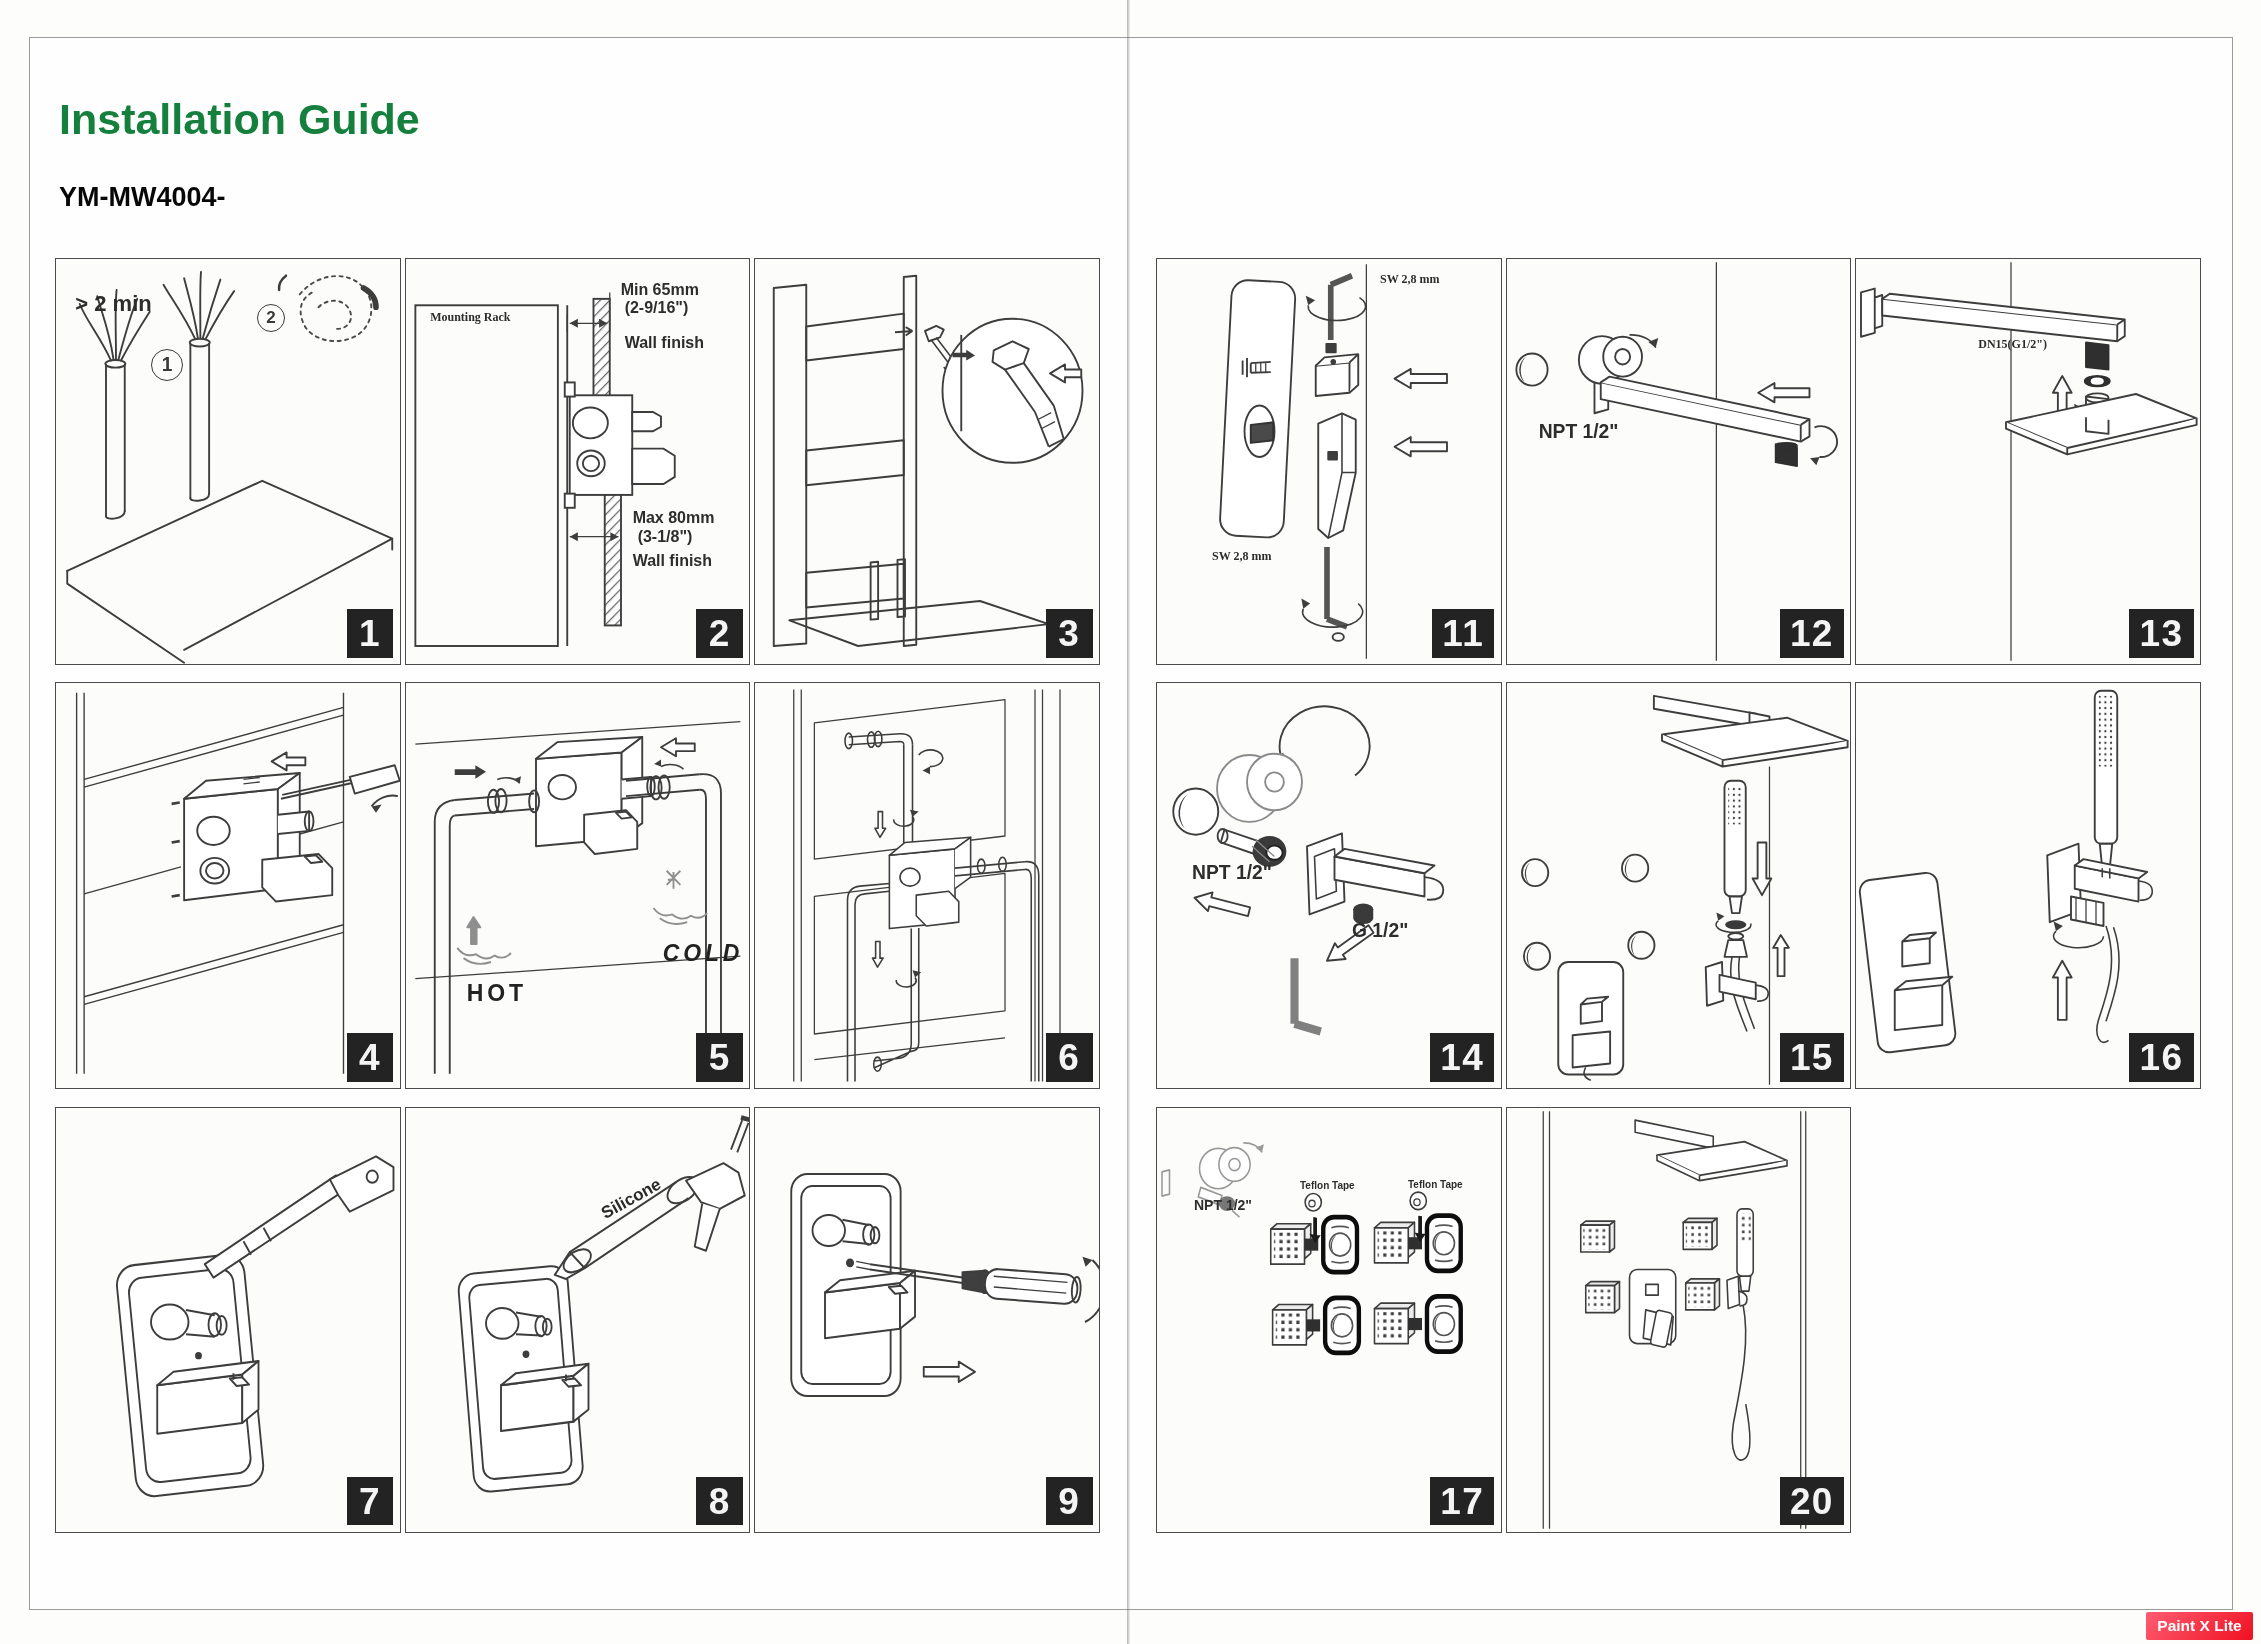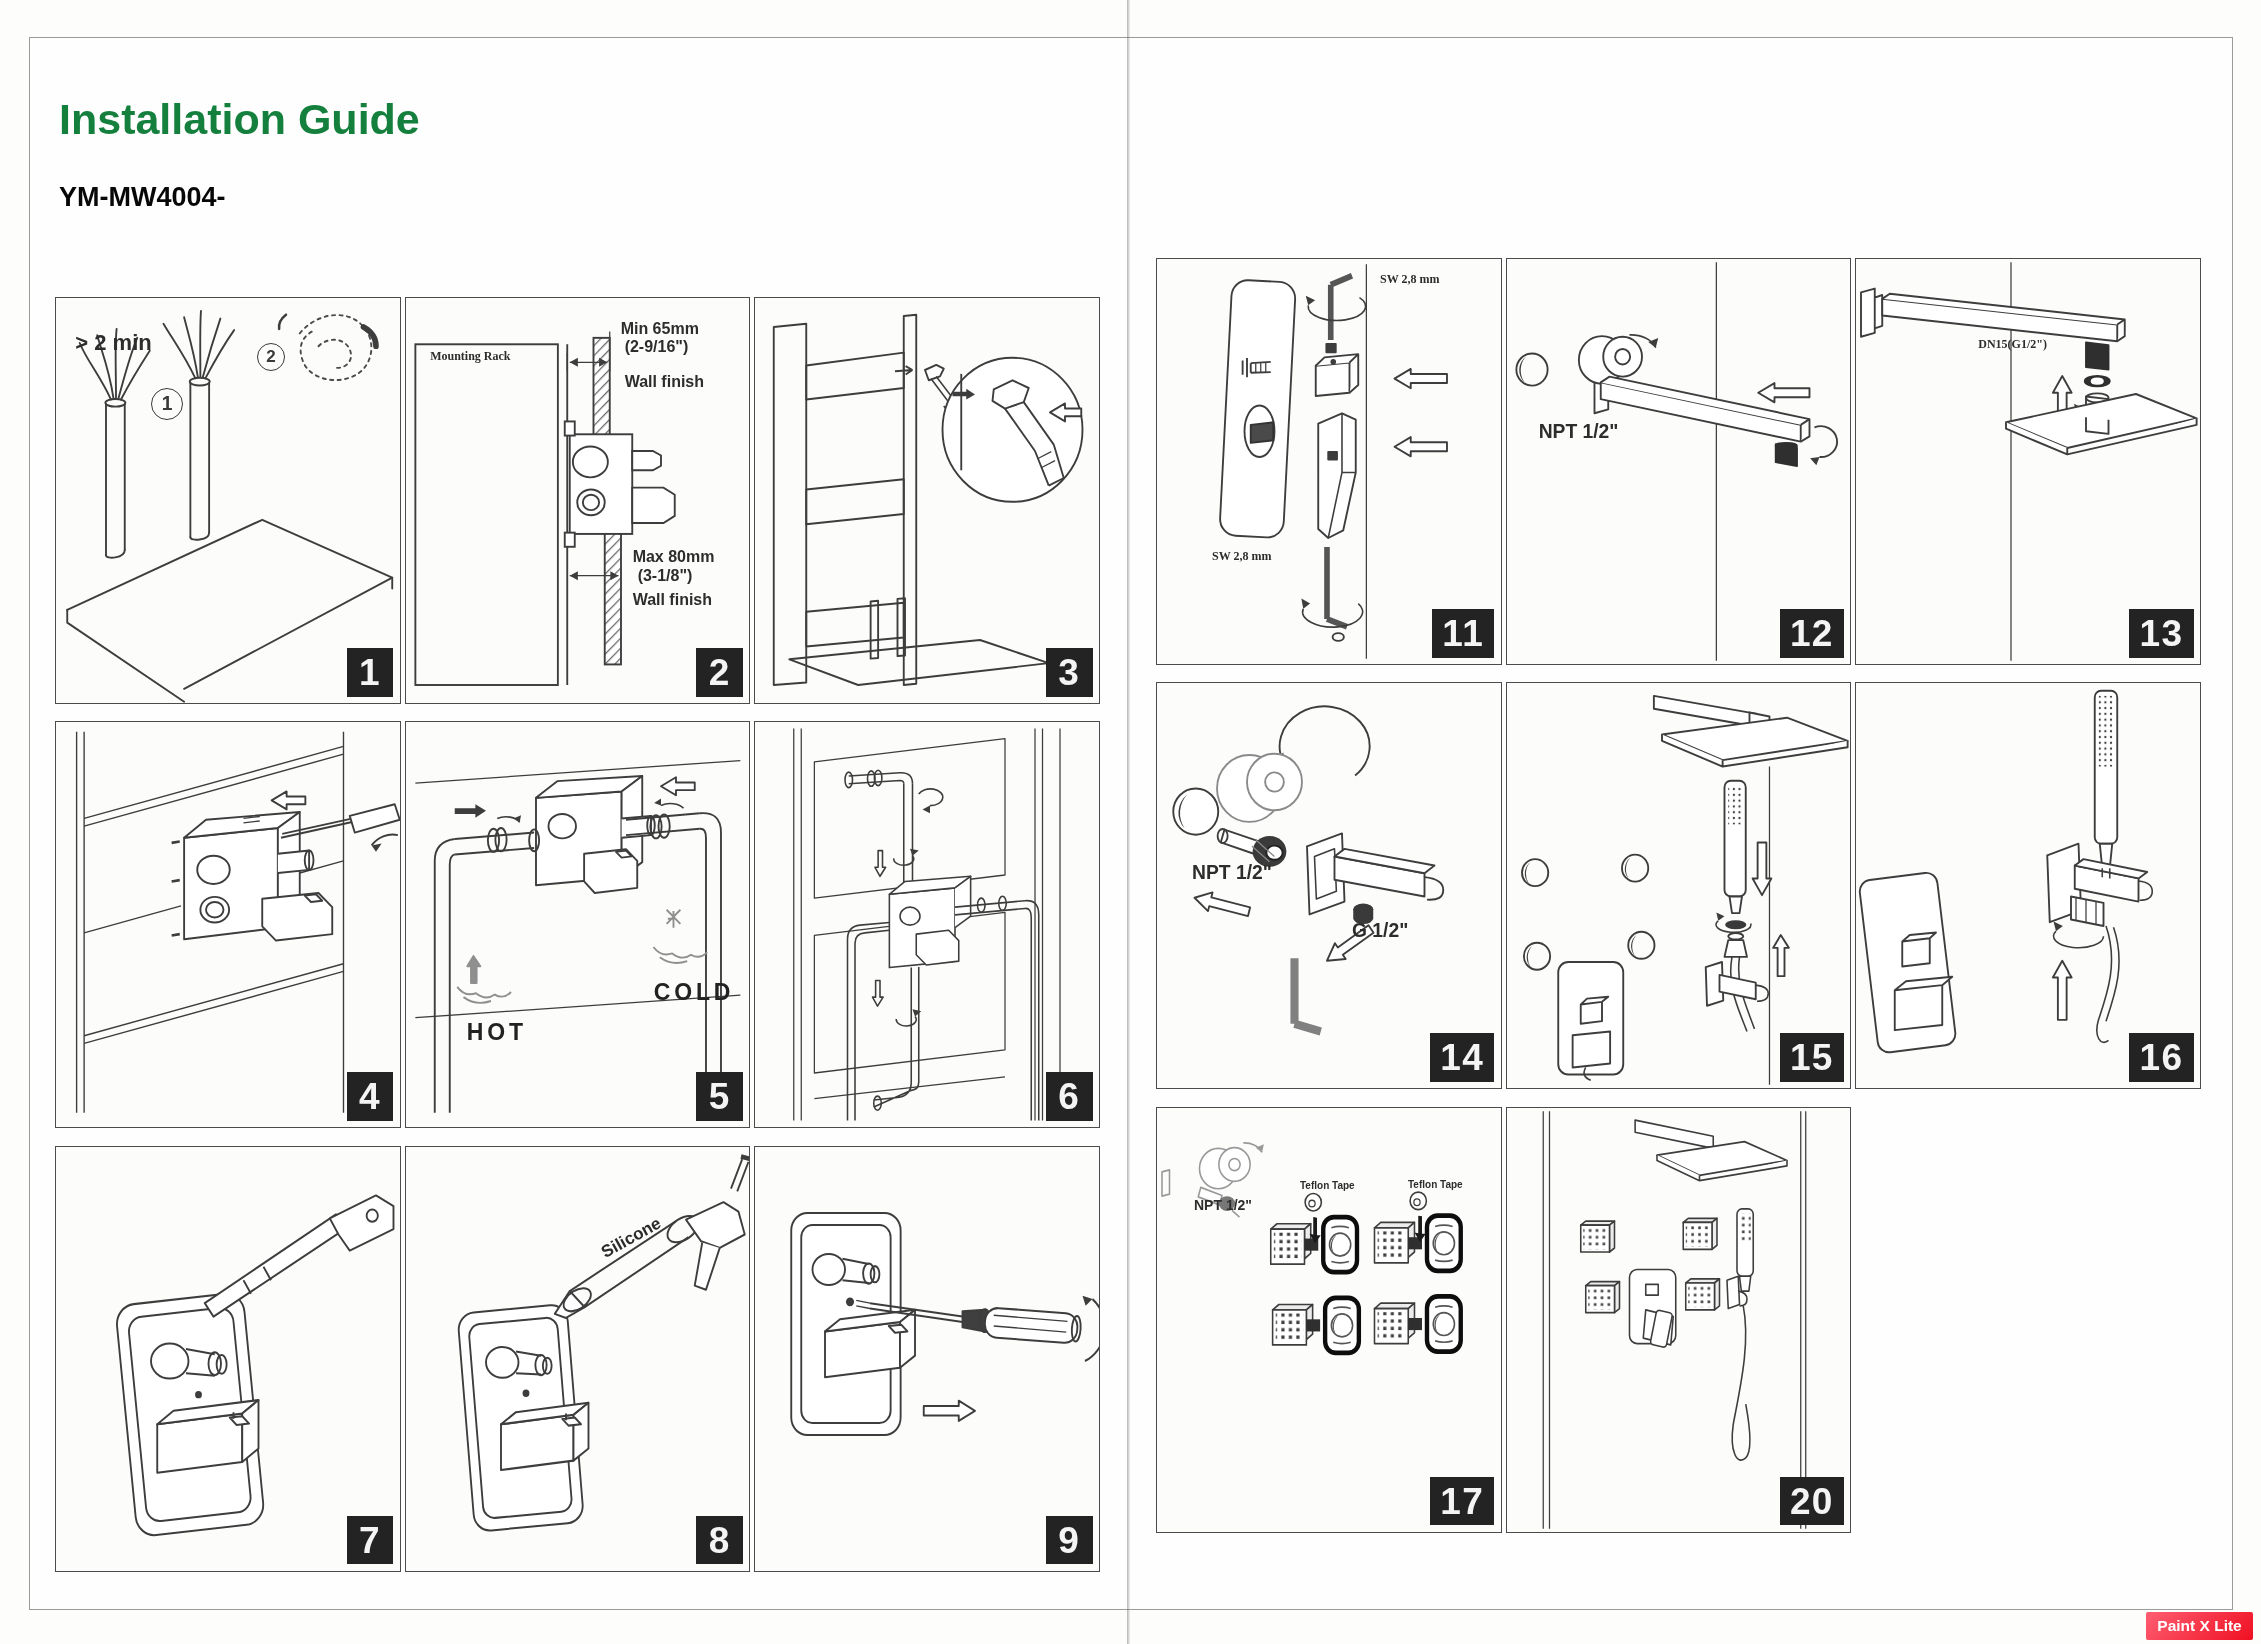--- a/index.html
+++ b/index.html
@@ -9,21 +9,21 @@
   }
   .sheet-border{position:absolute;left:29px;top:37px;width:2202px;height:1571px;
     border:1.9px solid #9b9b9b;background:#fefefe;}
   .fold{position:absolute;left:1127px;top:0;width:2.6px;height:1644px;
     background:linear-gradient(to right,rgba(90,90,90,.45),rgba(120,120,120,.08));}
   .title{position:absolute;left:59px;top:95px;font-size:43px;font-weight:700;color:#15803d;}
   .model{position:absolute;left:59px;top:182px;font-size:27px;font-weight:700;color:#070707;}
   .page{position:absolute;top:258px;width:1045px;display:grid;
     grid-template-columns:repeat(3,1fr);grid-template-rows:407px 407px 426px;
     column-gap:3.9px;row-gap:17.4px;}
-  .page-left{left:55px;margin-top:39px;}
+  .page-left{left:55px;}
   .page-right{left:1156px;}
   .panel{position:relative;border:1.9px solid #4b4b4b;background:#fcfcfa;overflow:hidden;}
   .panel svg{position:absolute;left:0;top:0;width:100%;height:100%;}
   .badge{position:absolute;right:6.4px;bottom:6.4px;background:#232323;color:#f4f4f4;
     font-weight:700;font-size:37px;line-height:1;padding:5.8px 10.3px;min-width:26px;
     text-align:center;letter-spacing:1.3px;}
   .lbl{position:absolute;color:#2d2d2d;font-weight:700;white-space:nowrap;line-height:1.1;}
   .s34{font-size:22px;} .s28{font-size:12px;font-family:Liberation Serif, serif;} .s25{font-size:16px;} .s30{font-size:19.3px;}
   .s22{font-size:14px;} .s15{font-size:10px;}
   .hotcold{font-size:23px;letter-spacing:3.9px;color:#222;}
@@ -197,21 +197,21 @@
         <path d="M408,100 l24,-14 v8 h30 v12 h-30 v8 z" fill="#fff"></path>
         <g stroke="#8f8f8f" stroke-width="3">
           <path d="M108,364 l-10,16 h6 v26 h9 v-26 h6 z" fill="#8f8f8f"></path>
           <path d="M82,412 q12,16 30,10 q16,12 30,2 q14,8 26,-4 M92,428 q20,14 44,6"></path>
           <path d="M428,320 v-26 M428,306 h-9 M417,292 l22,22 M439,292 l-22,22"></path>
           <path d="M396,350 q12,16 30,10 q16,12 30,2 q14,8 26,-4 M406,366 q20,14 44,6"></path>
         </g>
       </g>
     </svg>
     <div class="lbl hotcold" style="left:61px;top:298px;">HOT</div>
-    <div class="lbl hotcold" style="left:248px;top:258px;">COLD</div>
+    <div class="lbl hotcold" style="left:257px;top:258px;font-style:italic;">COLD</div>
     <div class="badge">5</div>
   </div>
 
   <div class="panel">
     <svg viewBox="0 0 550 630" preserveAspectRatio="none">
       <g stroke="#3d3d3d" stroke-width="2.5" fill="none" stroke-linejoin="round">
         <path d="M62,10 L62,620 M74,10 L74,620 M448,10 L448,620 M460,10 L460,620 M488,10 L488,620" stroke-width="2"></path>
         <path d="M95,62 L400,26 L400,238 L95,274 Z" stroke-width="2"></path>
         <path d="M95,332 L400,296 L400,510 L95,546 Z" stroke-width="2"></path>
         <path d="M95,586 L400,552" stroke-width="2"></path>

